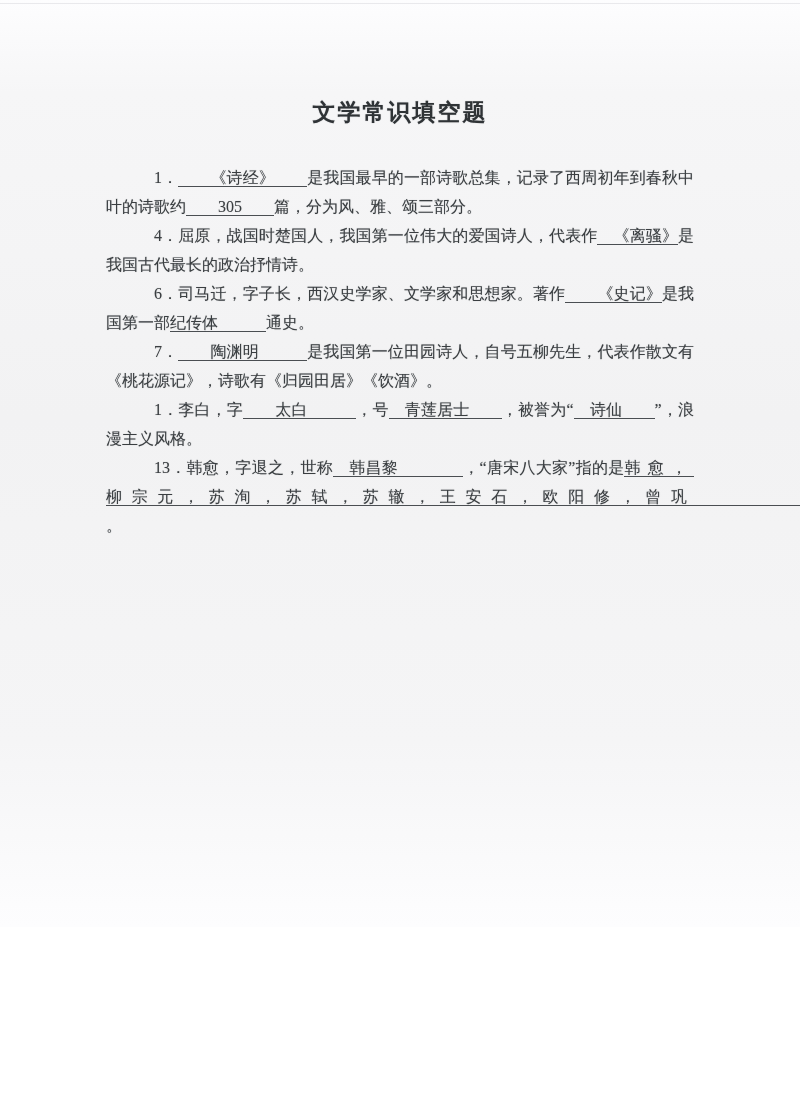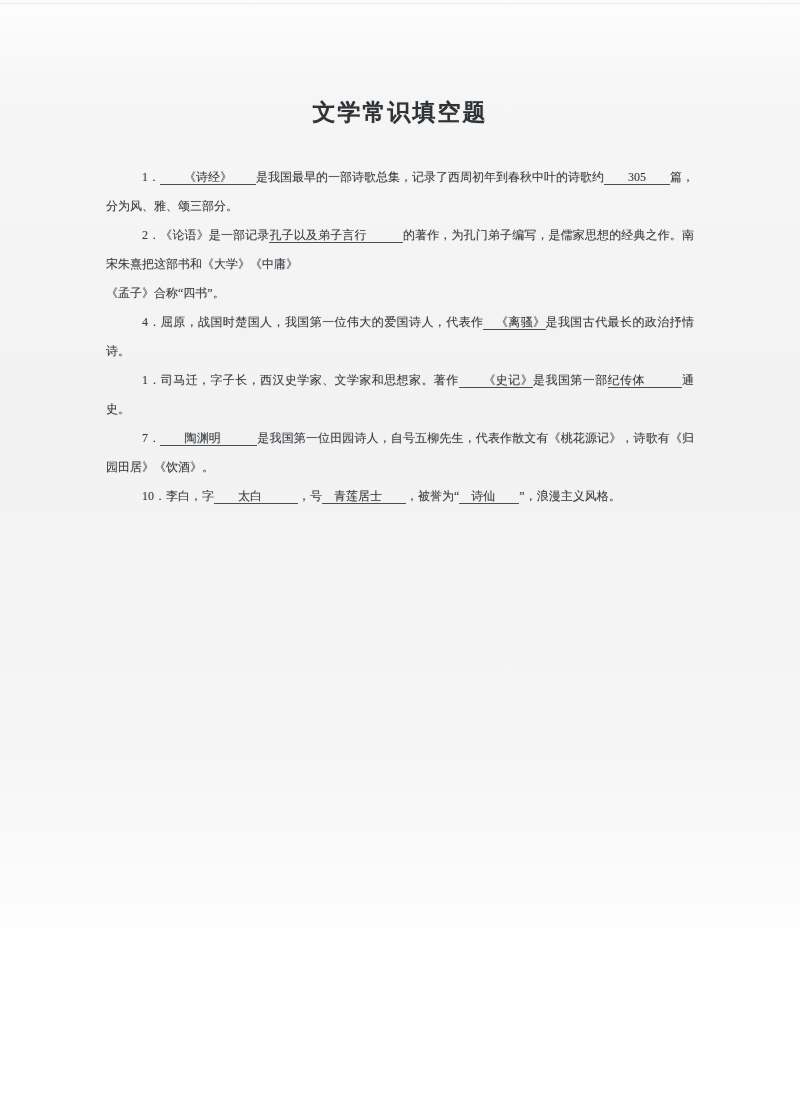--- a/index.html
+++ b/index.html
@@ -22,21 +22,21 @@
     text-align: center;
     font-size: 23px;
     font-weight: 700;
     letter-spacing: 2px;
     color: #2f3336;
     text-shadow: 0 0 1px rgba(60, 64, 68, 0.45);
   }
   .questions {
     margin: 35px auto 0 auto;
     width: 588px;
-    font-size: 12px;
+    font-size: 16px;
     line-height: 29px;
     color: #3a3e41;
     text-shadow: 0 0 1px rgba(64, 68, 72, 0.35);
     text-align: justify;
   }
   p.question {
     margin: 0;
     text-indent: 3em;
   }
   .blank {
@@ -47,19 +47,19 @@
   }
 </style>
 </head>
 <body>
 
 <div class="page">
   <div class="scan-edge"></div>
   <h1 class="title">文学常识填空题</h1>
   <div class="questions">
       <p class="question"><span class="txt">1．</span><span class="blank">　　《诗经》　　</span><span class="txt">是我国最早的一部诗歌总集，记录了西周初年到春秋中叶的诗歌约</span><span class="blank">　　305　　</span><span class="txt">篇，分为风、雅、颂三部分。</span></p>
-      <p class="question"><span class="txt">2．《论语》是一部记录</span><span class="blank">孔子以及弟子言行　　　</span><span class="txt">的著作，为孔门弟子编写，是儒家思想的经典之作。南宋朱熹把这部书和《大学》《中庸》</span><br><span class="txt">《孟子》合称“四书”。</span></p>
       <p class="question"><span class="txt">4．屈原，战国时楚国人，我国第一位伟大的爱国诗人，代表作</span><span class="blank">　《离骚》</span><span class="txt">是我国古代最长的政治抒情诗。</span></p>
-      <p class="question"><span class="txt">1．司马迁，字子长，西汉史学家、文学家和思想家。著作</span><span class="blank">　　《史记》</span><span class="txt">是我国第一部</span><span class="blank">纪传体　　　</span><span class="txt">通史。</span></p>
+      <p class="question"><span class="txt">6．司马迁，字子长，西汉史学家、文学家和思想家。著作</span><span class="blank">　　《史记》</span><span class="txt">是我国第一部</span><span class="blank">纪传体　　　</span><span class="txt">通史。</span></p>
       <p class="question"><span class="txt">7．</span><span class="blank">　　陶渊明　　　</span><span class="txt">是我国第一位田园诗人，自号五柳先生，代表作散文有《桃花源记》，诗歌有《归园田居》《饮酒》。</span></p>
-      <p class="question"><span class="txt">10．李白，字</span><span class="blank">　　太白　　　</span><span class="txt">，号</span><span class="blank">　青莲居士　　</span><span class="txt">，被誉为“</span><span class="blank">　诗仙　　</span><span class="txt">”，浪漫主义风格。</span></p>
+      <p class="question"><span class="txt">1．李白，字</span><span class="blank">　　太白　　　</span><span class="txt">，号</span><span class="blank">　青莲居士　　</span><span class="txt">，被誉为“</span><span class="blank">　诗仙　　</span><span class="txt">”，浪漫主义风格。</span></p>
+      <p class="question"><span class="txt">13．韩愈，字退之，世称</span><span class="blank">　韩昌黎　　　　</span><span class="txt">，“唐宋八大家”指的是</span><span class="blank spaced">韩愈，柳宗元，苏洵，苏轼，苏辙，王安石，欧阳修，曾巩　　　　　　　　　　　　　</span><span class="txt">。</span></p>
     </div>
 </div>
 
 </body></html>

